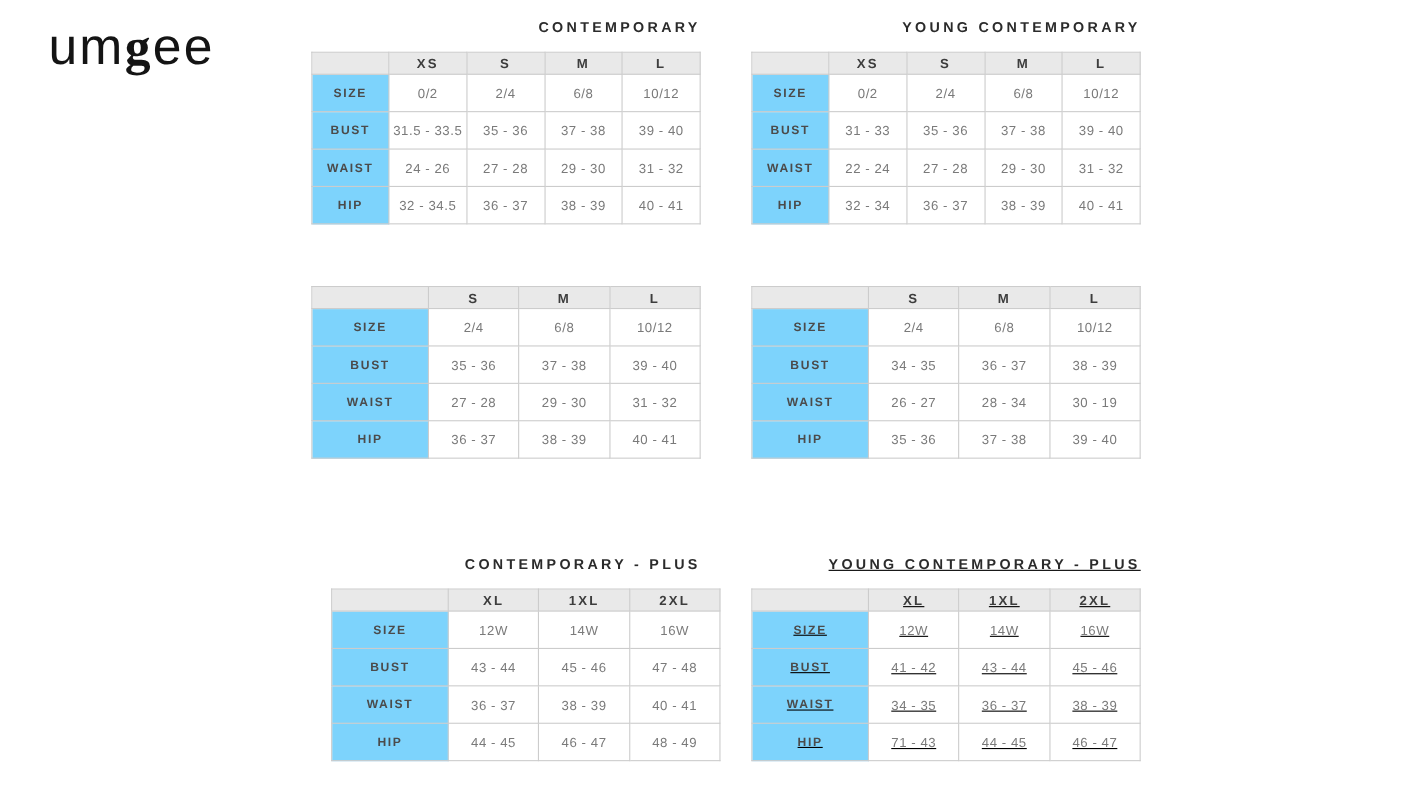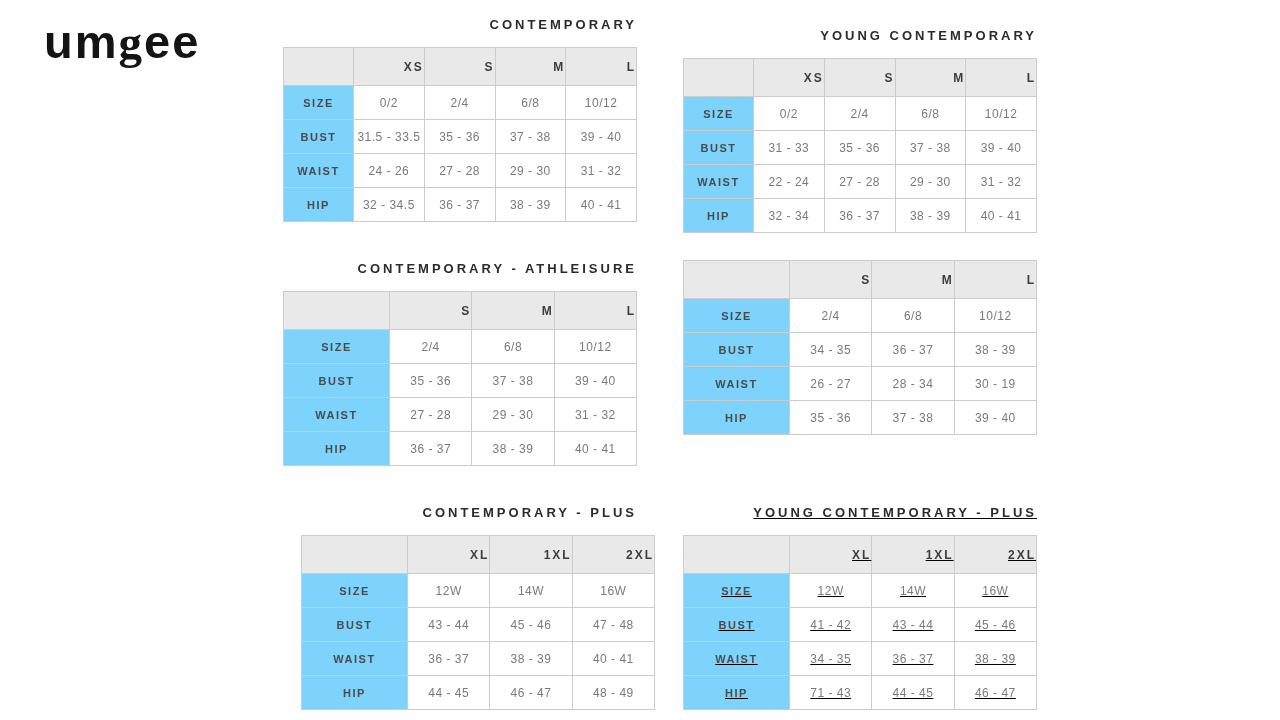--- a/index.html
+++ b/index.html
@@ -3,40 +3,40 @@
 <meta charset="utf-8">
 <style>
   * { margin:0; padding:0; box-sizing:border-box; }
   html,body { width:1280px; height:720px; background:#ffffff; overflow:hidden;
               font-family:"Liberation Sans", sans-serif; }
   .page { position:relative; width:1280px; height:720px; background:#ffffff; }
 
   
   .logo { position:absolute; left:44px; top:16px; font-size:47px; line-height:1.1;
           color:#141414; letter-spacing:2px; }
-  .logo .lt { font-weight:700; }
+  .logo .lt { font-weight:400; }
   .logo .g  { font-weight:700; font-family:"Liberation Serif", serif; }
 
   
   .sec { position:absolute; width:354px; }
   .sec-0 { left:283px; top:16px; }
-  .sec-1 { left:683px; top:27px; }
+  .sec-1 { left:683px; top:16px; }
   .sec-2 { left:283px; top:260px; }
   .sec-3 { left:683px; top:260px; }
   .sec-4 { left:283px; top:504px;padding-left:18px; }
   .sec-5 { left:683px; top:504px;text-decoration:underline; }
 
   .sec-title { text-align:right; font-size:13px; font-weight:700; letter-spacing:3px;
                color:#2b2b2b; line-height:18px; margin-bottom:13px; white-space:nowrap; }
 
   table.size-table { width:354px; border-collapse:collapse; table-layout:fixed; }
   table.size-table th, table.size-table td {
       border:1px solid #cccccc; text-align:center; vertical-align:middle; }
-  table.size-table thead th { height:38px; background:#e9e9e9; font-size:12px;
-      font-weight:700; letter-spacing:2px; color:#3d3d3d;text-align:right; }
+  table.size-table thead th { height:20px; background:#e9e9e9; font-size:12px;
+      font-weight:700; letter-spacing:2px; color:#3d3d3d; }
   table.size-table tbody th.row-label { height:34px; background:#7dd3fc; font-size:11px;
       font-weight:700; letter-spacing:1.5px; color:#4b4b4b; }
   table.size-table tbody td { height:34px; background:#ffffff; font-size:12px;
       font-weight:400; letter-spacing:0.5px; color:#7a7a7a; }
   table.cols4 th.corner { width:70px; }
   table.cols3 th.corner { width:106px; }
 </style>
 </head>
 <body>
 
@@ -130,21 +130,20 @@
             <td>32 - 34</td>
             <td>36 - 37</td>
             <td>38 - 39</td>
             <td>40 - 41</td>
           </tr>
         </tbody>
       </table>
   </div>
 
   <div class="sec sec-2">
-    <div class="sec-title">CONTEMPORARY - ATHLEISURE</div>
     <table class="size-table cols3">
         <thead>
           <tr>
             <th class="corner"></th>
             <th>S</th>
             <th>M</th>
             <th>L</th>
           </tr>
         </thead>
         <tbody>

